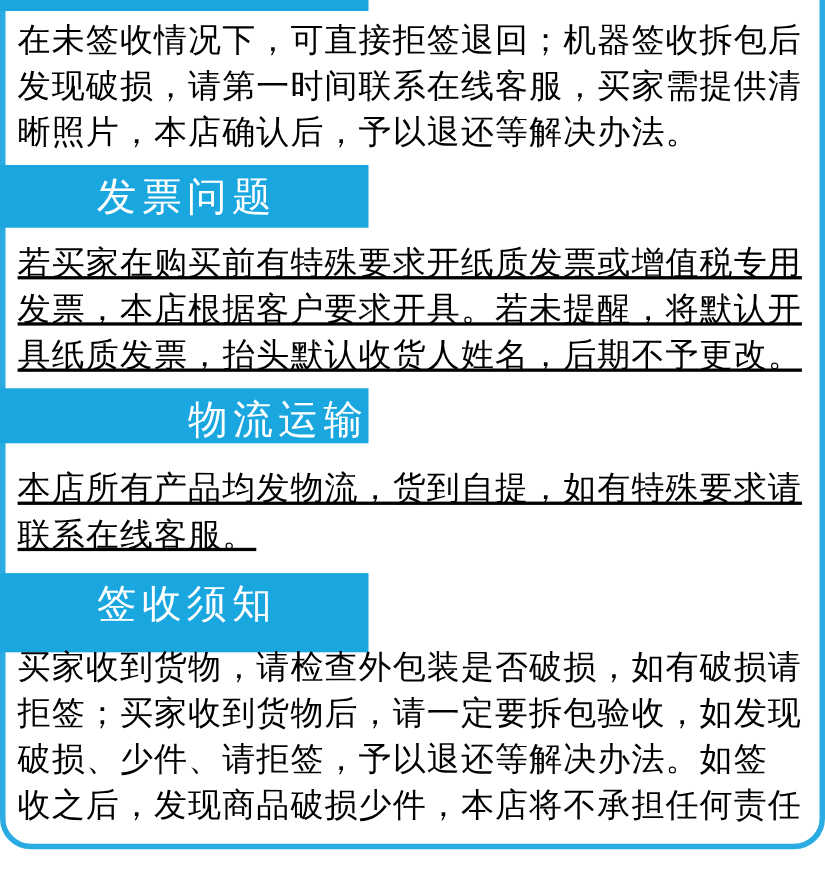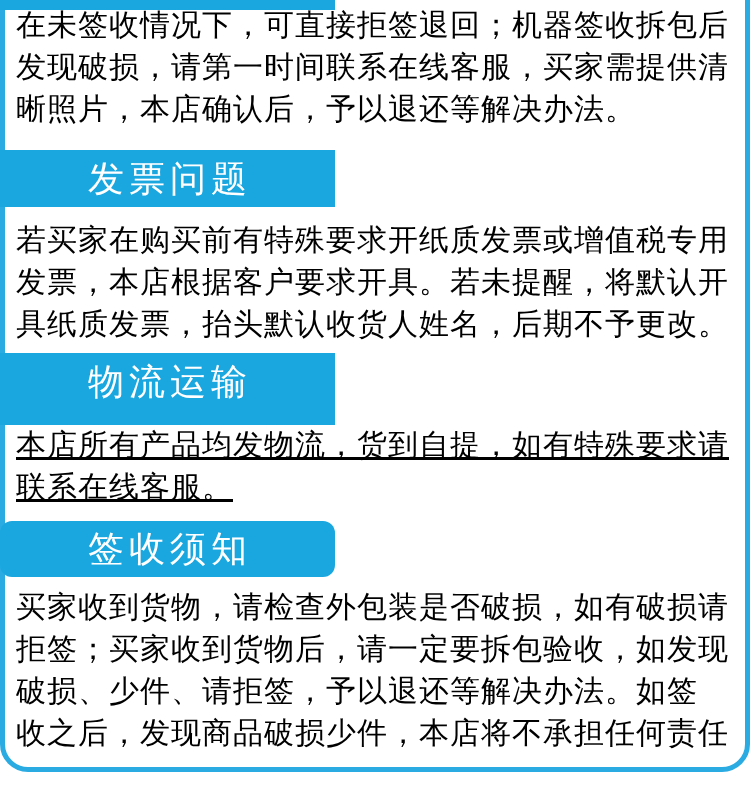--- a/index.html
+++ b/index.html
@@ -43,35 +43,35 @@
     background: #1aa7e0;
     color: #ffffff;
     text-align: center;
     font-size: 36px;
     letter-spacing: 5px;
     padding-left: 5px;        
     box-sizing: border-box;
     white-space: nowrap;
   }
   .hbar.h1 { top: 150px; height: 57px; line-height: 57px; }
-  .hbar.h2 { top: 353px; height: 72px; line-height: 58px; }
-  .hbar.h3 { top: 521px; height: 56px; line-height: 56px; border-radius: 12px; }
+  .hbar.h2 { top: 353px; height: 50px; line-height: 58px; text-align: right; }
+  .hbar.h3 { top: 521px; height: 72px; line-height: 56px; }
   
   .para {
     position: absolute;
     left: 16px;
     width: 718px;
     color: #000000;
     font-size: 30px;
     line-height: 42px;
     letter-spacing: 1px;
     white-space: pre-line;
   }
-  .para.p0 { top: 4px; }
-  .para.p1 { top: 219px; }
+  .para.p0 { top: 18px; font-family: Liberation Mono, monospace; }
+  .para.p1 { top: 219px; text-decoration: underline; }
   .para.p2 { top: 424px; text-decoration: underline; }
   .para.p3 { top: 586px; }
 </style>
 </head>
 <body>
 
 <div class="stage">
 
   <div class="card-border"></div>
 

